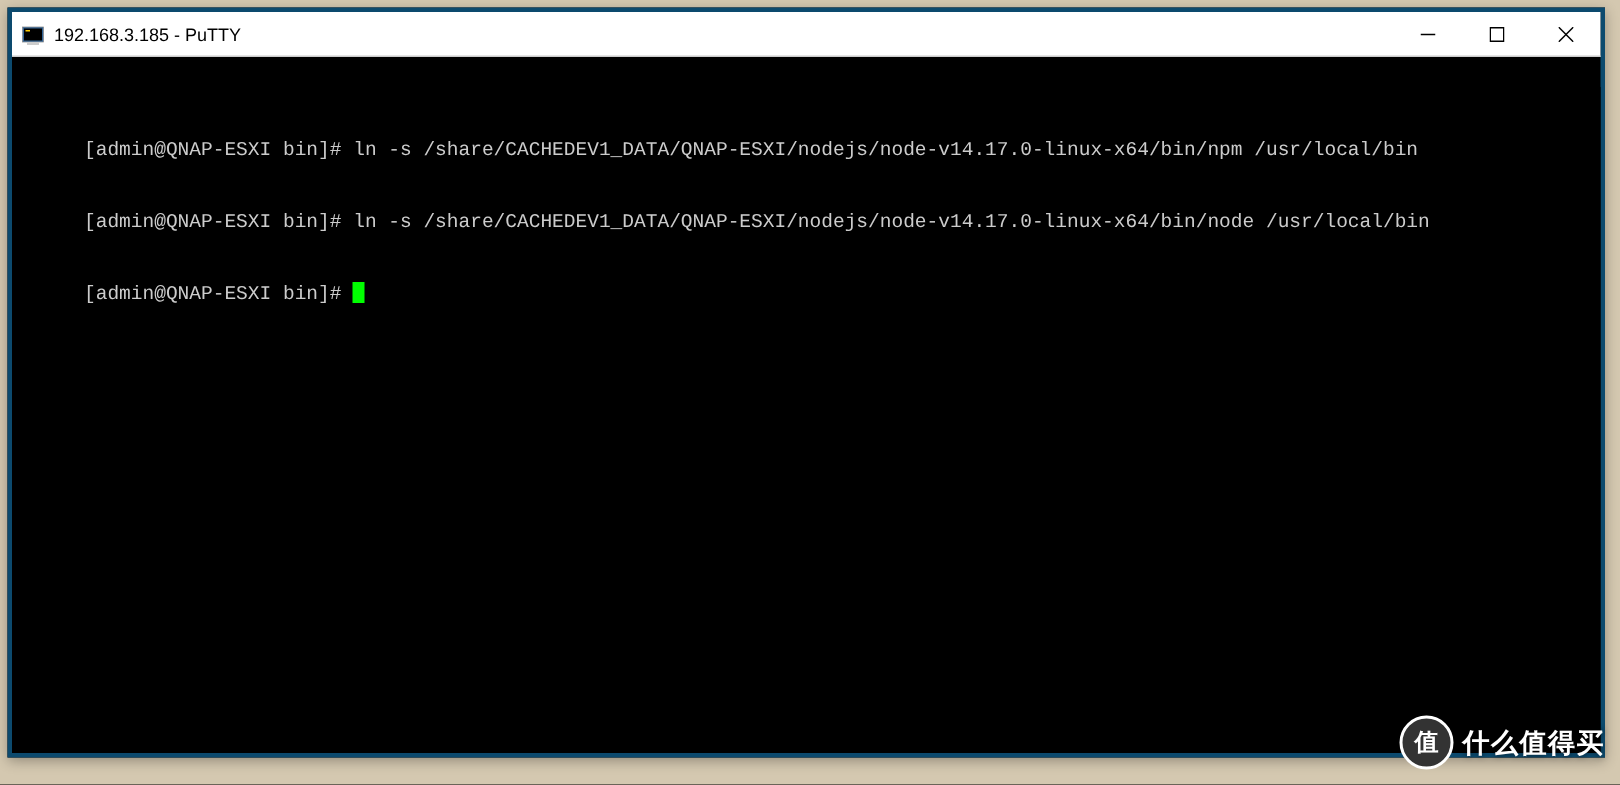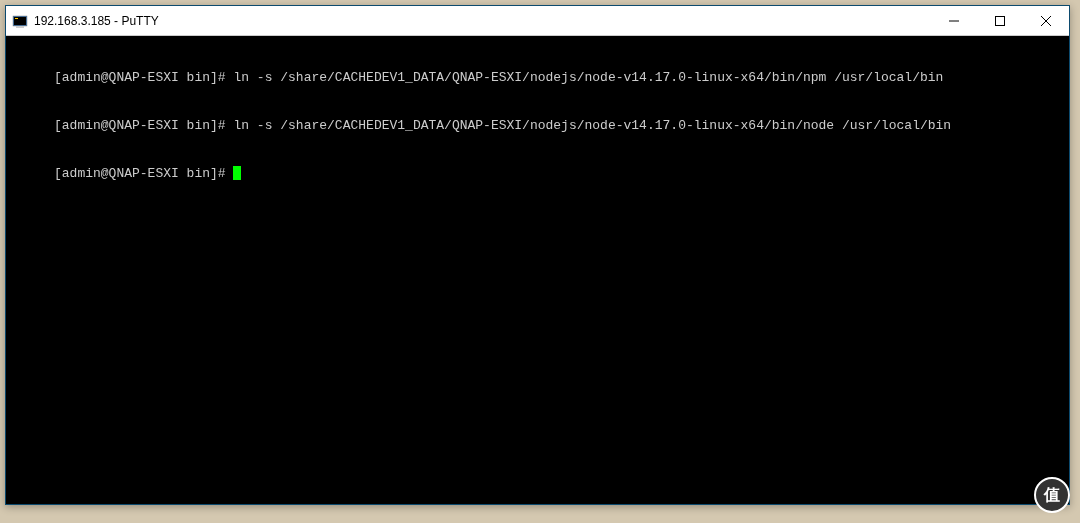--- a/index.html
+++ b/index.html
@@ -15,24 +15,25 @@
       overflow: hidden;
       position: relative;
     }
     .window {
       position: absolute;
       top: 5px;
       left: 5px;
       width: 1065px;
       height: 500px;
       background: #000;
-      border: 1px solid #0c4a6e;
+      border: 3px solid #0c4a6e;
       display: flex;
       flex-direction: column;
       box-shadow: 0 2px 8px rgba(0,0,0,0.3);
+      gap: 20px;
     }
     .titlebar {
       height: 30px;
       background: #fff;
       border-bottom: 1px solid #ccc;
       display: flex;
       align-items: center;
       padding: 0 0 0 6px;
       color: #000;
       font-size: 12px;
@@ -153,13 +154,14 @@
   </div>
   <div class="terminal">
     <span class="terminal-line"><span class="prompt">[admin@QNAP-ESXI bin]#</span> <span>ln -s /share/CACHEDEV1_DATA/QNAP-ESXI/nodejs/node-v14.17.0-linux-x64/bin/npm /usr/local/bin</span></span>
     <span class="terminal-line"><span class="prompt">[admin@QNAP-ESXI bin]#</span> <span>ln -s /share/CACHEDEV1_DATA/QNAP-ESXI/nodejs/node-v14.17.0-linux-x64/bin/node /usr/local/bin</span></span>
     <span class="terminal-line"><span class="prompt">[admin@QNAP-ESXI bin]#</span> <span class="cursor"></span></span>
   </div>
 </div>
 
 <div class="watermark">
   <div class="watermark-badge">值</div>
+  <div class="watermark-text">什么值得买</div>
 </div>
 
 </body></html>

